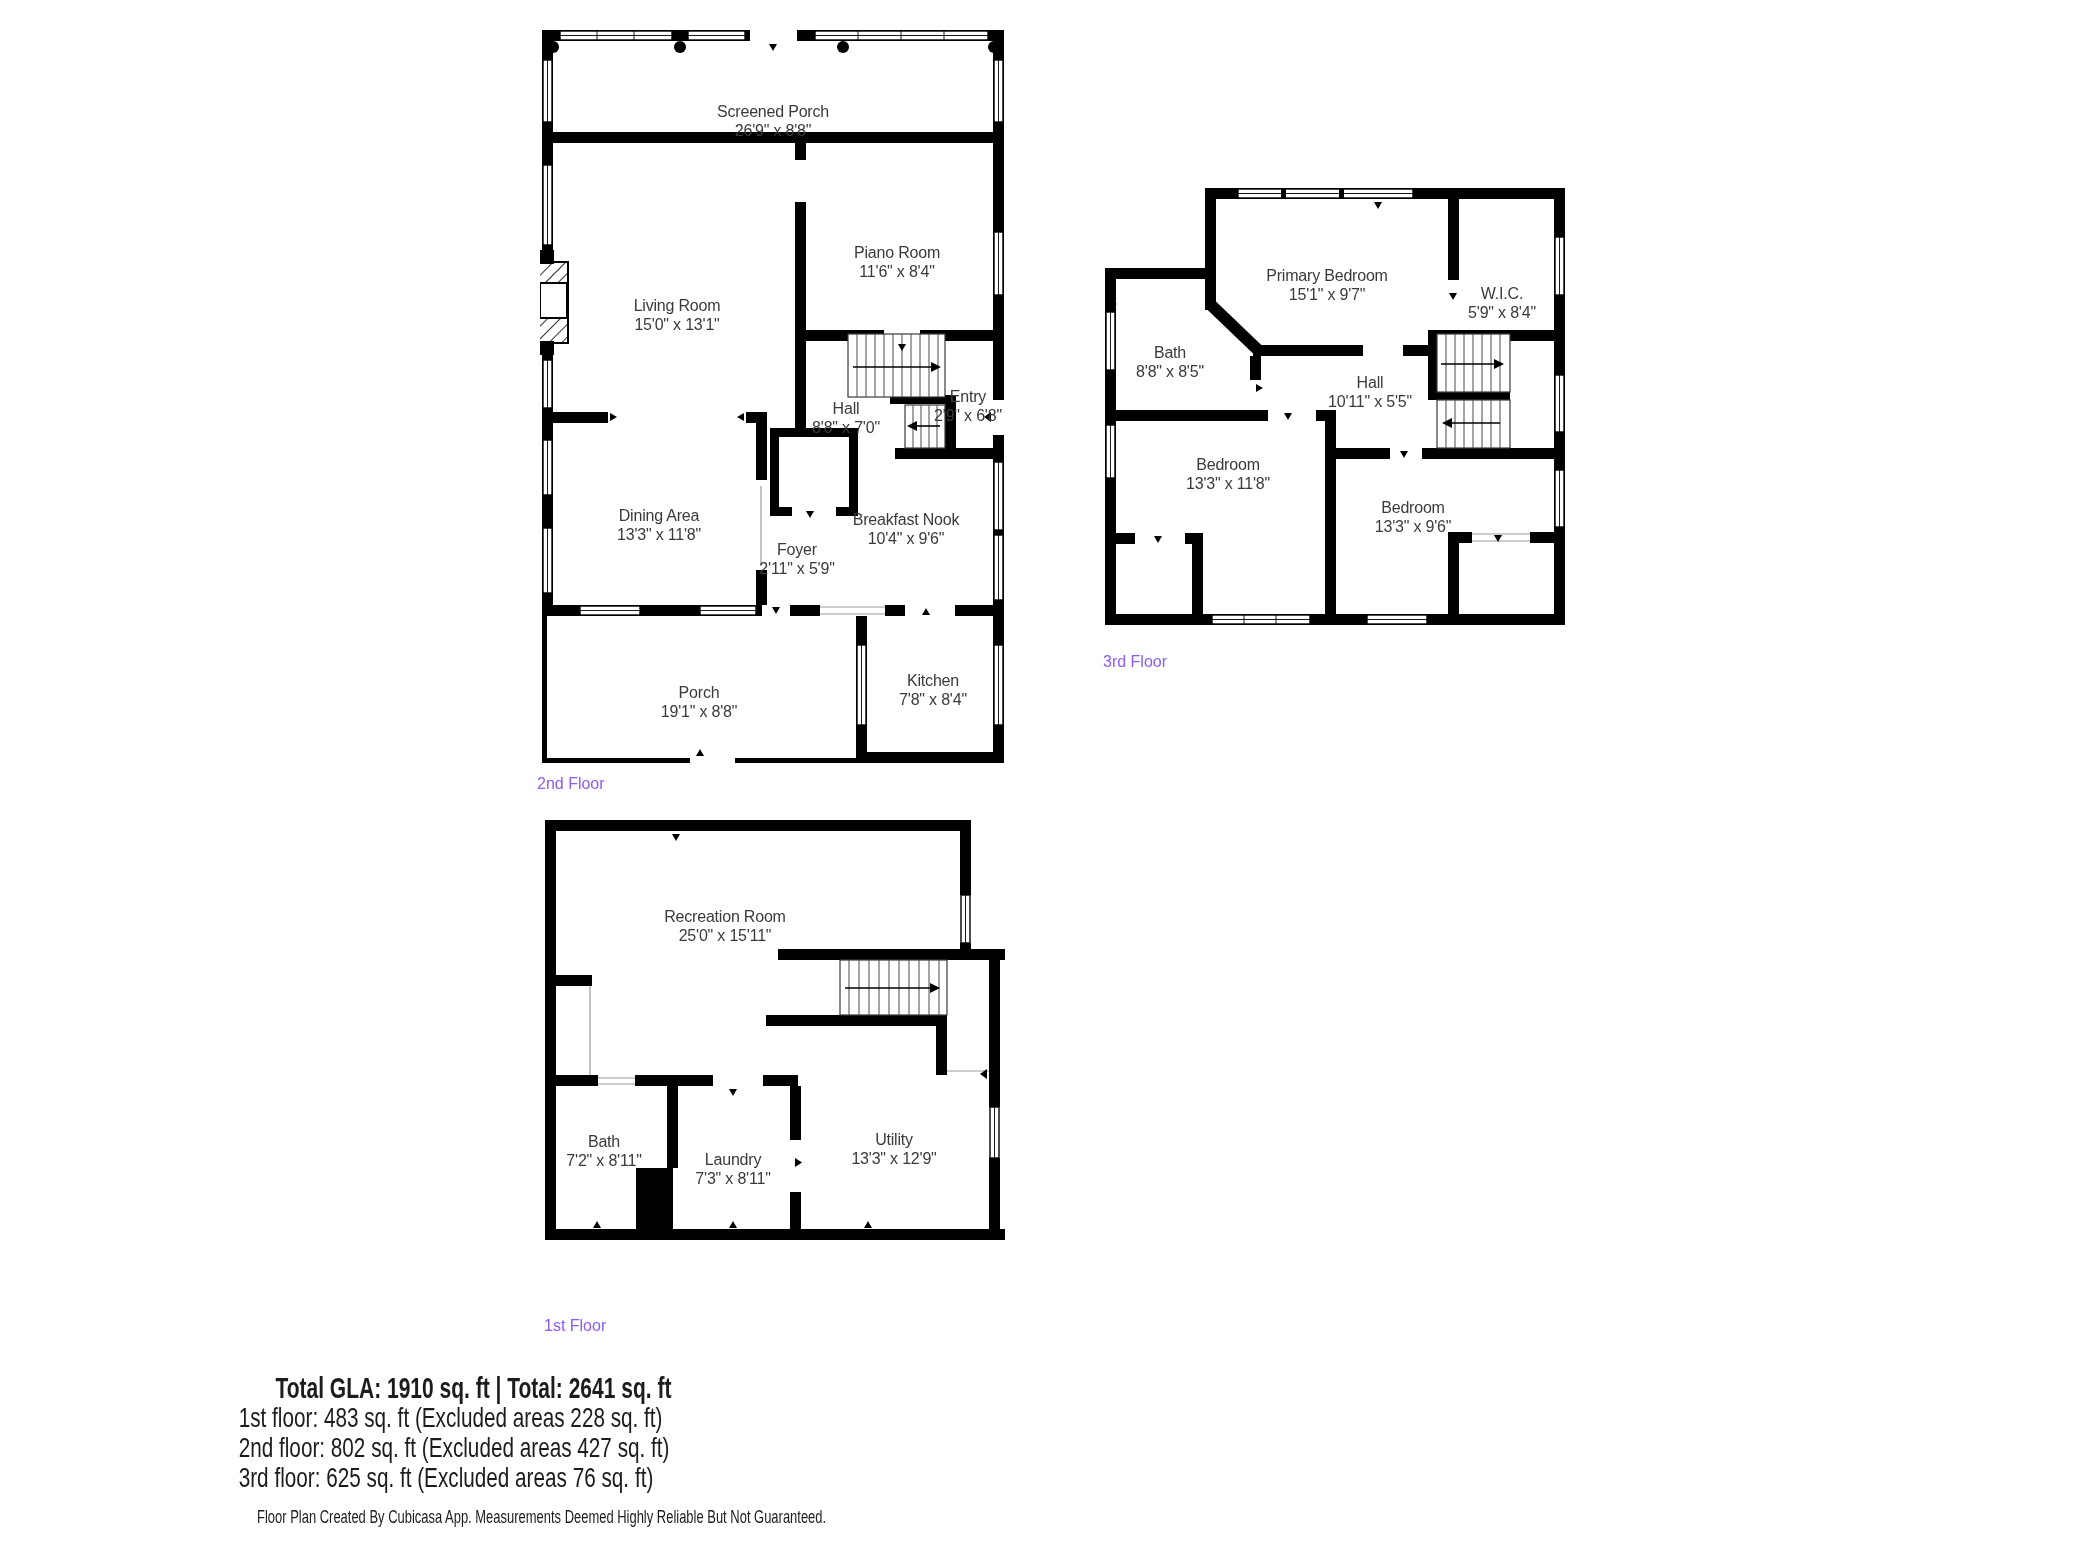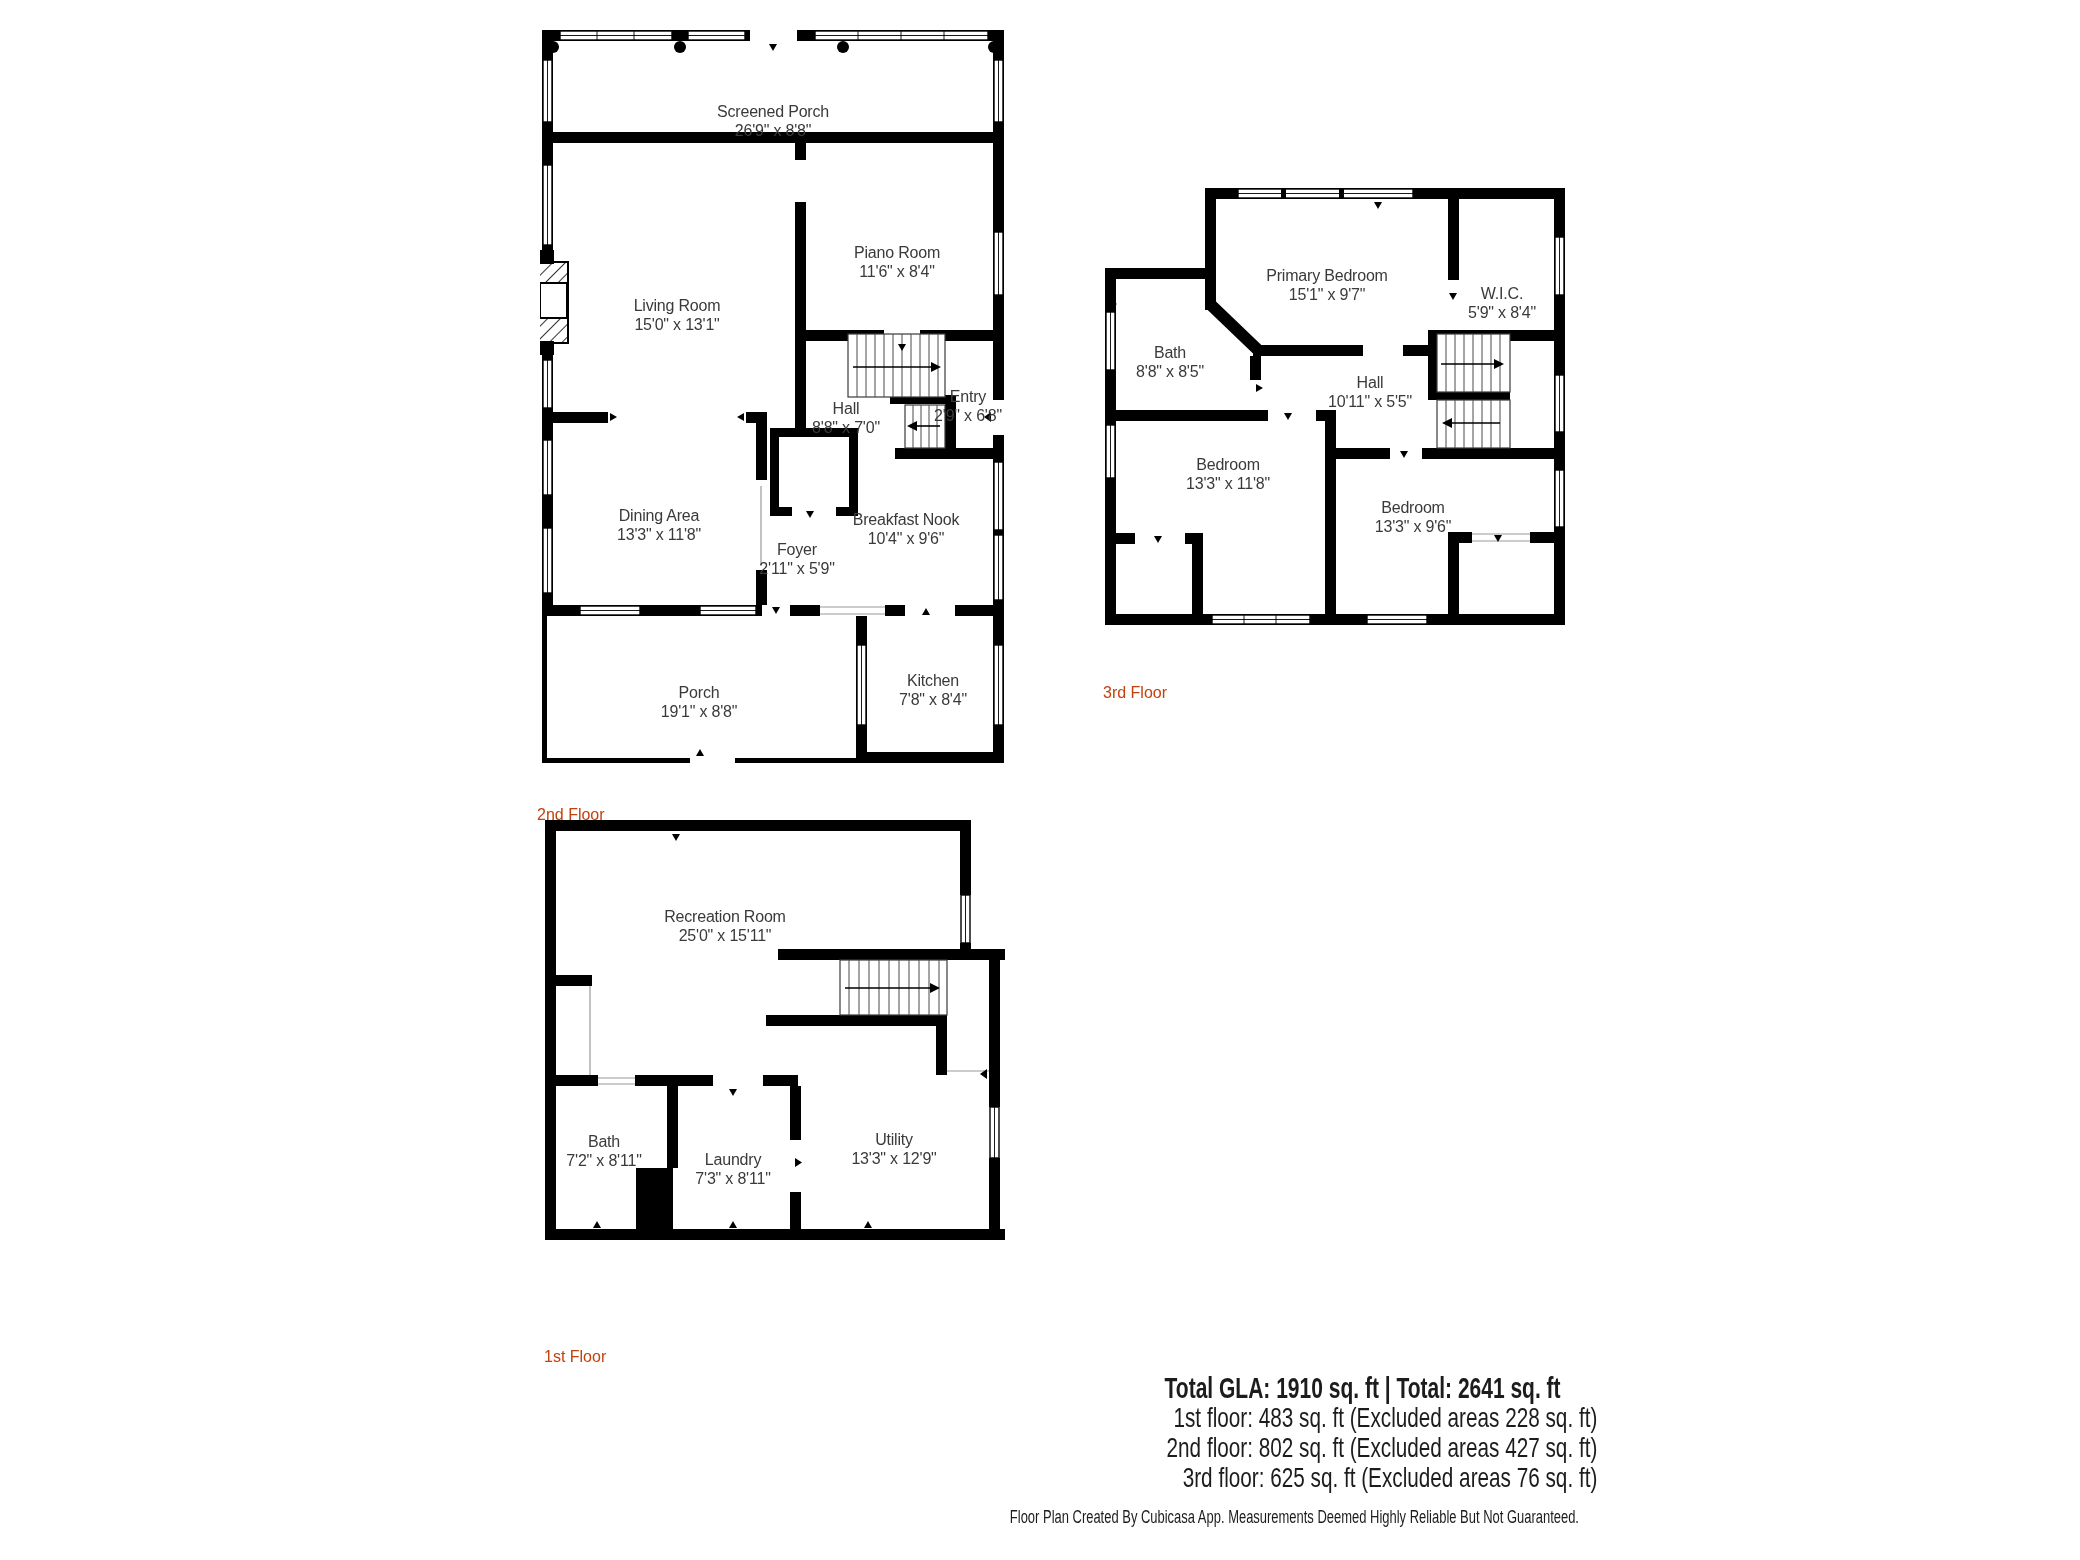--- a/index.html
+++ b/index.html
@@ -1,22 +1,22 @@
 <!DOCTYPE html>
 <html><head>
 <meta charset="utf-8">
 <style>
   html,body{margin:0;padding:0;background:#fff;}
   .canvas{position:relative;width:1836px;height:1560px;background:#fff;overflow:hidden;
           font-family:"Liberation Sans",sans-serif;}
   .plan{position:absolute;}
   .room-label{position:absolute;transform:translate(-50%,-50%);text-align:center;
               color:#3a3a3a;font-size:16px;line-height:19px;white-space:nowrap;letter-spacing:-0.2px;}
-  .floor-caption{position:absolute;color:#c2410c;font-size:16px;line-height:19px;margin-top:31px;}
-  .summary{position:absolute;left:0;width:100%;top:1372px;text-align:right;color:#1c1c1c;}
+  .floor-caption{position:absolute;color:#8b5cf6;font-size:16px;line-height:19px;}
+  .summary{position:absolute;left:0;width:100%;top:1372px;text-align:left;color:#1c1c1c;}
   .summary .title{font-weight:bold;font-size:30px;line-height:31px;transform:scaleX(0.70);}
   .summary .line{font-size:28px;line-height:30px;transform:scaleX(0.74);}
   .summary .disclaimer{margin-top:14px;font-size:18px;line-height:20px;transform:scaleX(0.72);}
   svg .w{fill:#000;}
   svg .win{fill:#fff;stroke:#000;stroke-width:1.4;}
   svg .winline{stroke:#000;stroke-width:0.9;}
   svg .gap{fill:#fff;}
   svg .op{stroke:#9a9a9a;stroke-width:1.2;}
   svg .sbox{fill:#fff;stroke:#3a3a3a;stroke-width:1.2;}
   svg .tread{stroke:#4a4a4a;stroke-width:1;fill:none;}

